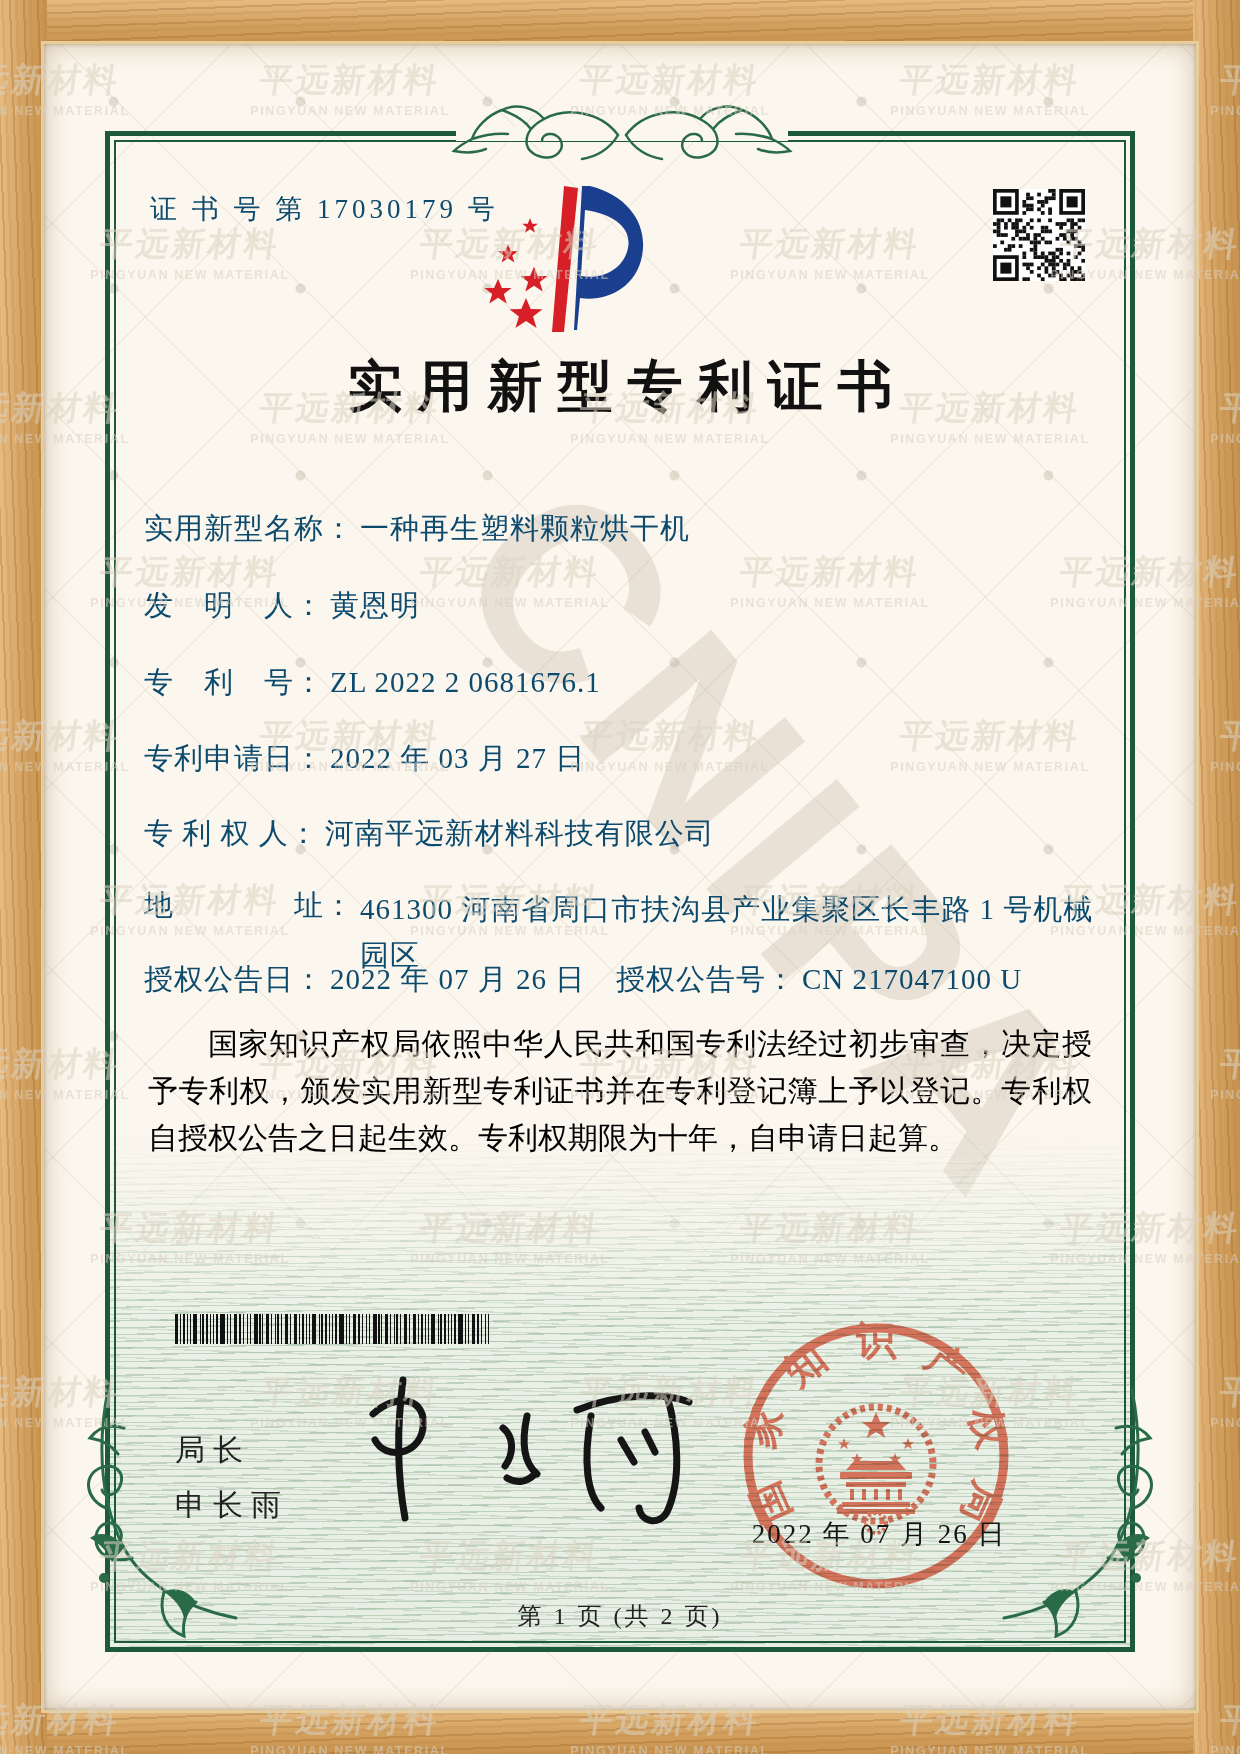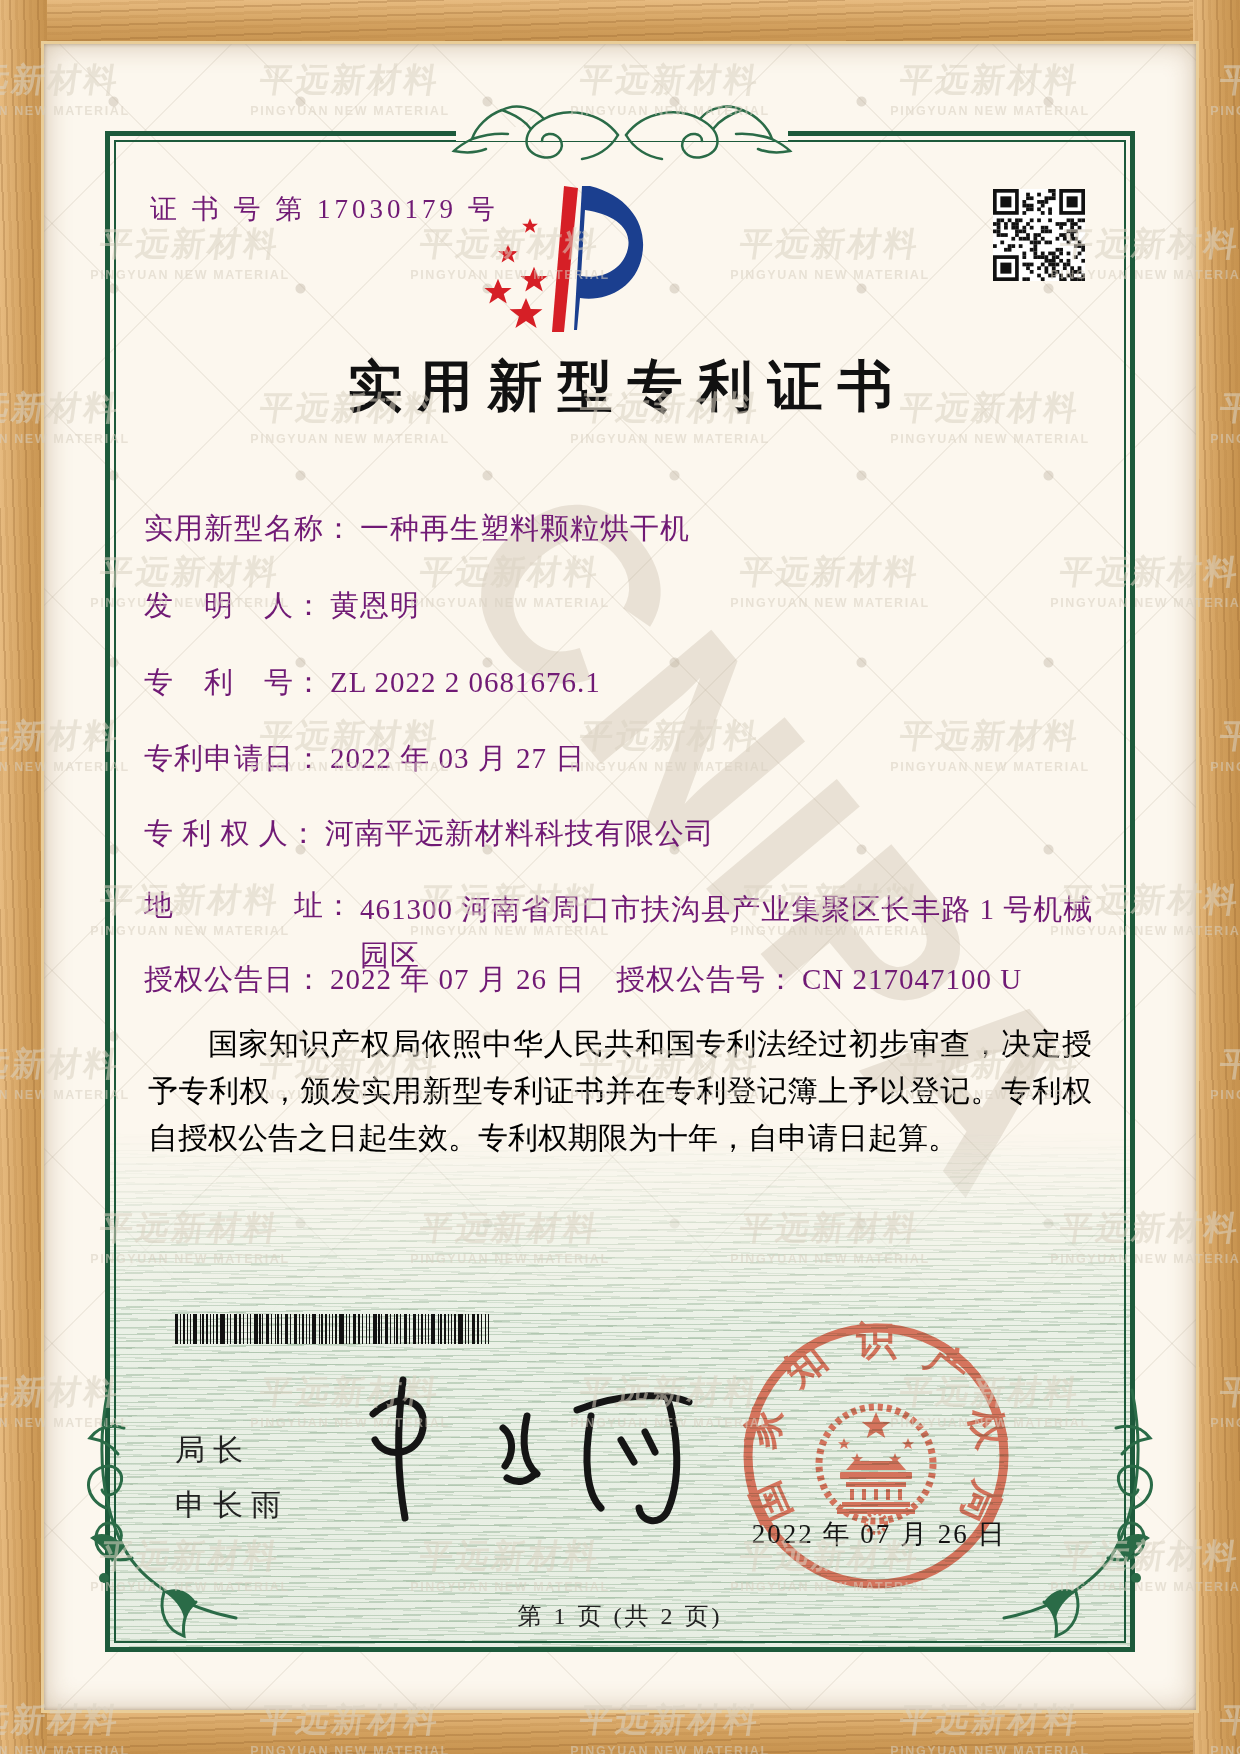--- a/index.html
+++ b/index.html
@@ -33,21 +33,21 @@
        repeating-linear-gradient(179deg,rgba(141,173,143,.45) 0 1.3px,transparent 1.3px 6.8px),
        repeating-linear-gradient(182deg,rgba(141,173,143,.28) 0 1.3px,transparent 1.3px 9.7px),
        linear-gradient(#ecf2e8,#e7eee3);
      -webkit-mask-image:linear-gradient(180deg,transparent 0,#000 190px);
              mask-image:linear-gradient(180deg,transparent 0,#000 190px);}
   
   .border1{position:absolute;left:105px;top:131px;width:1030px;height:1521px;border:5px solid var(--green);z-index:5;pointer-events:none;box-sizing:border-box;}
   .border2{position:absolute;left:114px;top:140px;width:1012px;height:1503px;border:2px solid var(--green);z-index:5;pointer-events:none;box-sizing:border-box;}
   .orn{position:absolute;z-index:6;pointer-events:none;}
   
-  .abs{position:absolute;z-index:6;color:#701a75;}
+  .abs{position:absolute;z-index:6;color:#0c4a6e;}
   .certno{left:150px;top:191px;font-size:27px;letter-spacing:4px;}
   .title{left:0;top:350px;width:1240px;text-align:center;font-size:55px;font-weight:bold;
          letter-spacing:15px;text-indent:15px;color:#111;}
   .row{left:144px;font-size:29px;white-space:nowrap;letter-spacing:1px;}
   .row .val{margin-left:6px;}
   .row.addr{white-space:normal;width:960px;}
   .row.addr .val{display:inline-block;vertical-align:top;width:742px;line-height:46px;}
   .grant-right{position:absolute;left:472px;top:0;}
   .paras{left:148px;top:1020px;width:944px;font-size:30px;line-height:47px;color:#000000;}
   .paras p{margin:0 0 6px 0;text-indent:2em;text-align:justify;}

